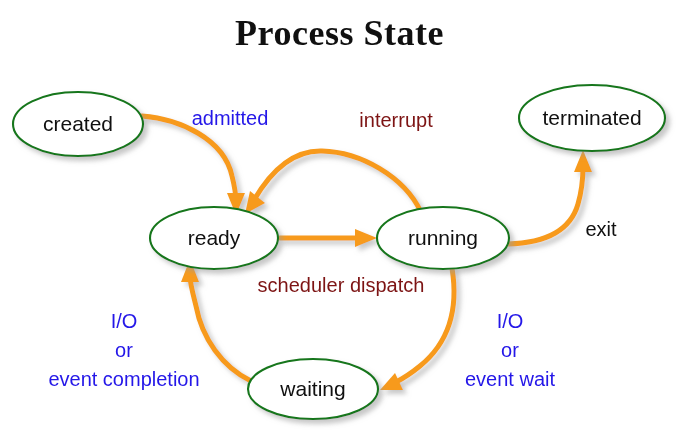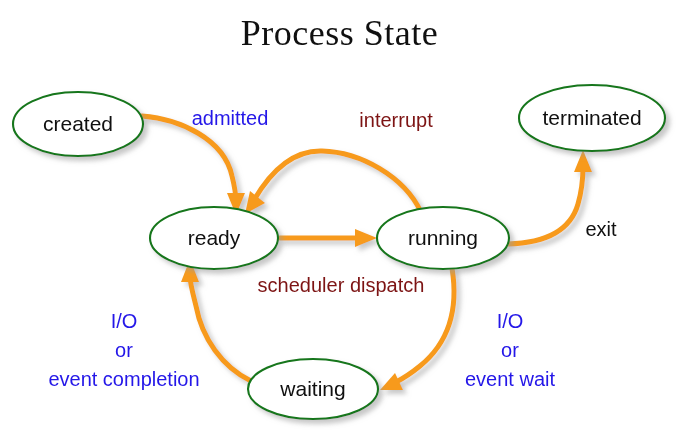--- a/index.html
+++ b/index.html
@@ -18,21 +18,21 @@
     overflow: hidden;
   }
   #diagram-title {
     position: absolute;
     top: 14px;
     left: 0;
     width: 679px;
     text-align: center;
     font-family: "Liberation Serif", serif;
     font-size: 36px;
-    font-weight: normal;
+    font-weight: bold;
     color: #101010;
     letter-spacing: 0.5px;
     line-height: 1.1;
   }
   svg#diagram-canvas {
     position: absolute;
     top: 0;
     left: 0;
     width: 679px;
     height: 438px;

